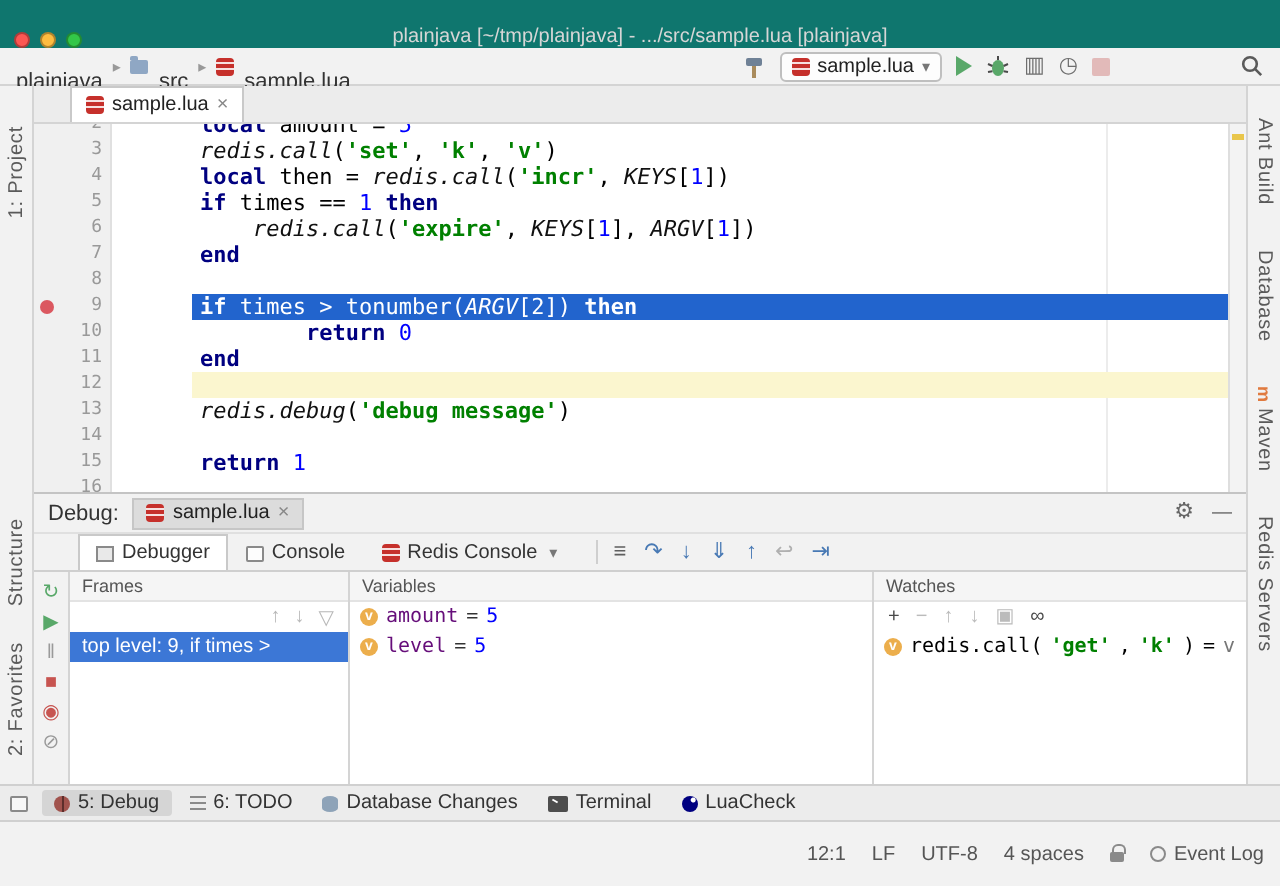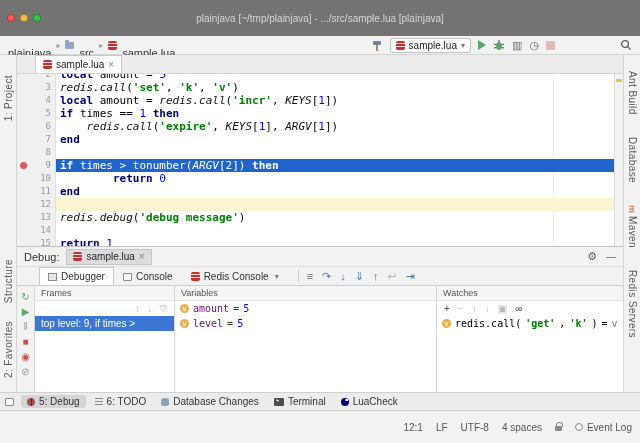--- a/index.html
+++ b/index.html
@@ -1,20 +1,20 @@
 <!DOCTYPE html>
 <html><head>
 <meta charset="utf-8">
 <style>
   html,body{margin:0;padding:0;background:#9a9a9a;}
   *{box-sizing:border-box;}
   .window{width:640px;height:443px;display:flex;flex-direction:column;font-family:"Liberation Sans",sans-serif;background:#f2f2f2;overflow:hidden;}
 
   
-  .titlebar{height:36px;flex:none;background:#737373;display:flex;align-items:center;position:relative;}
+  .titlebar{height:24px;flex:none;background:#0f766e;display:flex;align-items:flex-end;position:relative;}
   .traffic{display:flex;gap:5px;padding-left:7px;z-index:2;}
   .tl{width:8px;height:8px;border-radius:50%;border:0.5px solid rgba(0,0,0,.3);}
   .tl.red{background:#fc5753}.tl.yellow{background:#fdbc40}.tl.green{background:#33c748}
   .title-text{position:absolute;left:0;right:0;text-align:center;color:#d6d6d6;font-size:10px;}
 
   
   .navbar{height:19px;flex:none;background:#f2f2f2;border-bottom:1px solid #d4d4d4;display:flex;align-items:center;padding:0 8px 0 8px;font-size:11px;color:#333;gap:5px;}
   .crumb{color:#333;margin-top:16px;}
   .crumb-sep{color:#999;font-size:8px;}
   .folder{width:9px;height:7px;background:#8fa7c4;border-radius:1px;position:relative;flex:none;}
@@ -48,21 +48,21 @@
   .etab{display:flex;align-items:center;gap:4px;background:#fff;border:1px solid #c9c9c9;border-bottom:none;height:18px;padding:0 7px;font-size:10px;color:#222;}
   .xclose{color:#888;font-size:10px;line-height:1;}
 
   
   .editor{flex:1;position:relative;overflow:hidden;background:linear-gradient(to right,#f0f0f0 38px,#e0e0e0 38px,#e0e0e0 39px,#ffffff 39px);font-family:"DejaVu Sans Mono",monospace;font-size:11px;}
   .guide{position:absolute;left:536px;top:0;bottom:0;width:1px;background:#ececec;z-index:0;}
   .ed-inner{margin-top:-6px;position:relative;z-index:1;}
   .ed-row{display:flex;height:13px;line-height:13px;}
   .gut{width:39px;flex:none;display:flex;justify-content:flex-end;align-items:center;padding-right:5px;color:#999;font-size:9px;position:relative;font-family:"DejaVu Sans Mono",monospace;}
   .bp{position:absolute;left:3px;top:3px;width:7px;height:7px;border-radius:50%;background:#db5860;}
-  .code{flex:1;white-space:pre;padding-left:4px;color:#000;}
+  .code{flex:1;white-space:pre;padding-left:4px;color:#000;margin-left:40px;}
   .ed-row.exec .code{background:#2264cd;}
   .ed-row.exec .code span{color:#fff !important;}
   .ed-row.caret .code{background:#fbf6cf;}
   .tk-k{color:#000080;font-weight:bold;}
   .tk-s{color:#008000;font-weight:bold;}
   .tk-n{color:#0000ff;}
   .tk-g{font-style:italic;color:#111;}
   .tk-p{color:#000;}
   .tk-val{color:#777;}
   .ed-scroll{position:absolute;right:0;top:0;bottom:0;width:9px;background:#f3f3f3;border-left:1px solid #dedede;z-index:2;}
@@ -210,21 +210,21 @@
             <div class="ed-row">
               <div class="gut">
                 <span>3</span>
               </div>
               <div class="code"><span class="tk-g">redis.call</span><span class="tk-p">(</span><span class="tk-s">'set'</span><span class="tk-p">, </span><span class="tk-s">'k'</span><span class="tk-p">, </span><span class="tk-s">'v'</span><span class="tk-p">)</span></div>
             </div>
             <div class="ed-row">
               <div class="gut">
                 <span>4</span>
               </div>
-              <div class="code"><span class="tk-k">local </span><span class="tk-p">amount = </span><span class="tk-g">redis.call</span><span class="tk-p">(</span><span class="tk-s">'incr'</span><span class="tk-p">, </span><span class="tk-g">KEYS</span><span class="tk-p">[</span><span class="tk-n">1</span><span class="tk-p">])</span></div>
+              <div class="code"><span class="tk-k">local </span><span class="tk-p">then = </span><span class="tk-g">redis.call</span><span class="tk-p">(</span><span class="tk-s">'incr'</span><span class="tk-p">, </span><span class="tk-g">KEYS</span><span class="tk-p">[</span><span class="tk-n">1</span><span class="tk-p">])</span></div>
             </div>
             <div class="ed-row">
               <div class="gut">
                 <span>5</span>
               </div>
               <div class="code"><span class="tk-k">if </span><span class="tk-p">times == </span><span class="tk-n">1</span><span class="tk-p"> </span><span class="tk-k">then</span></div>
             </div>
             <div class="ed-row">
               <div class="gut">
                 <span>6</span>

